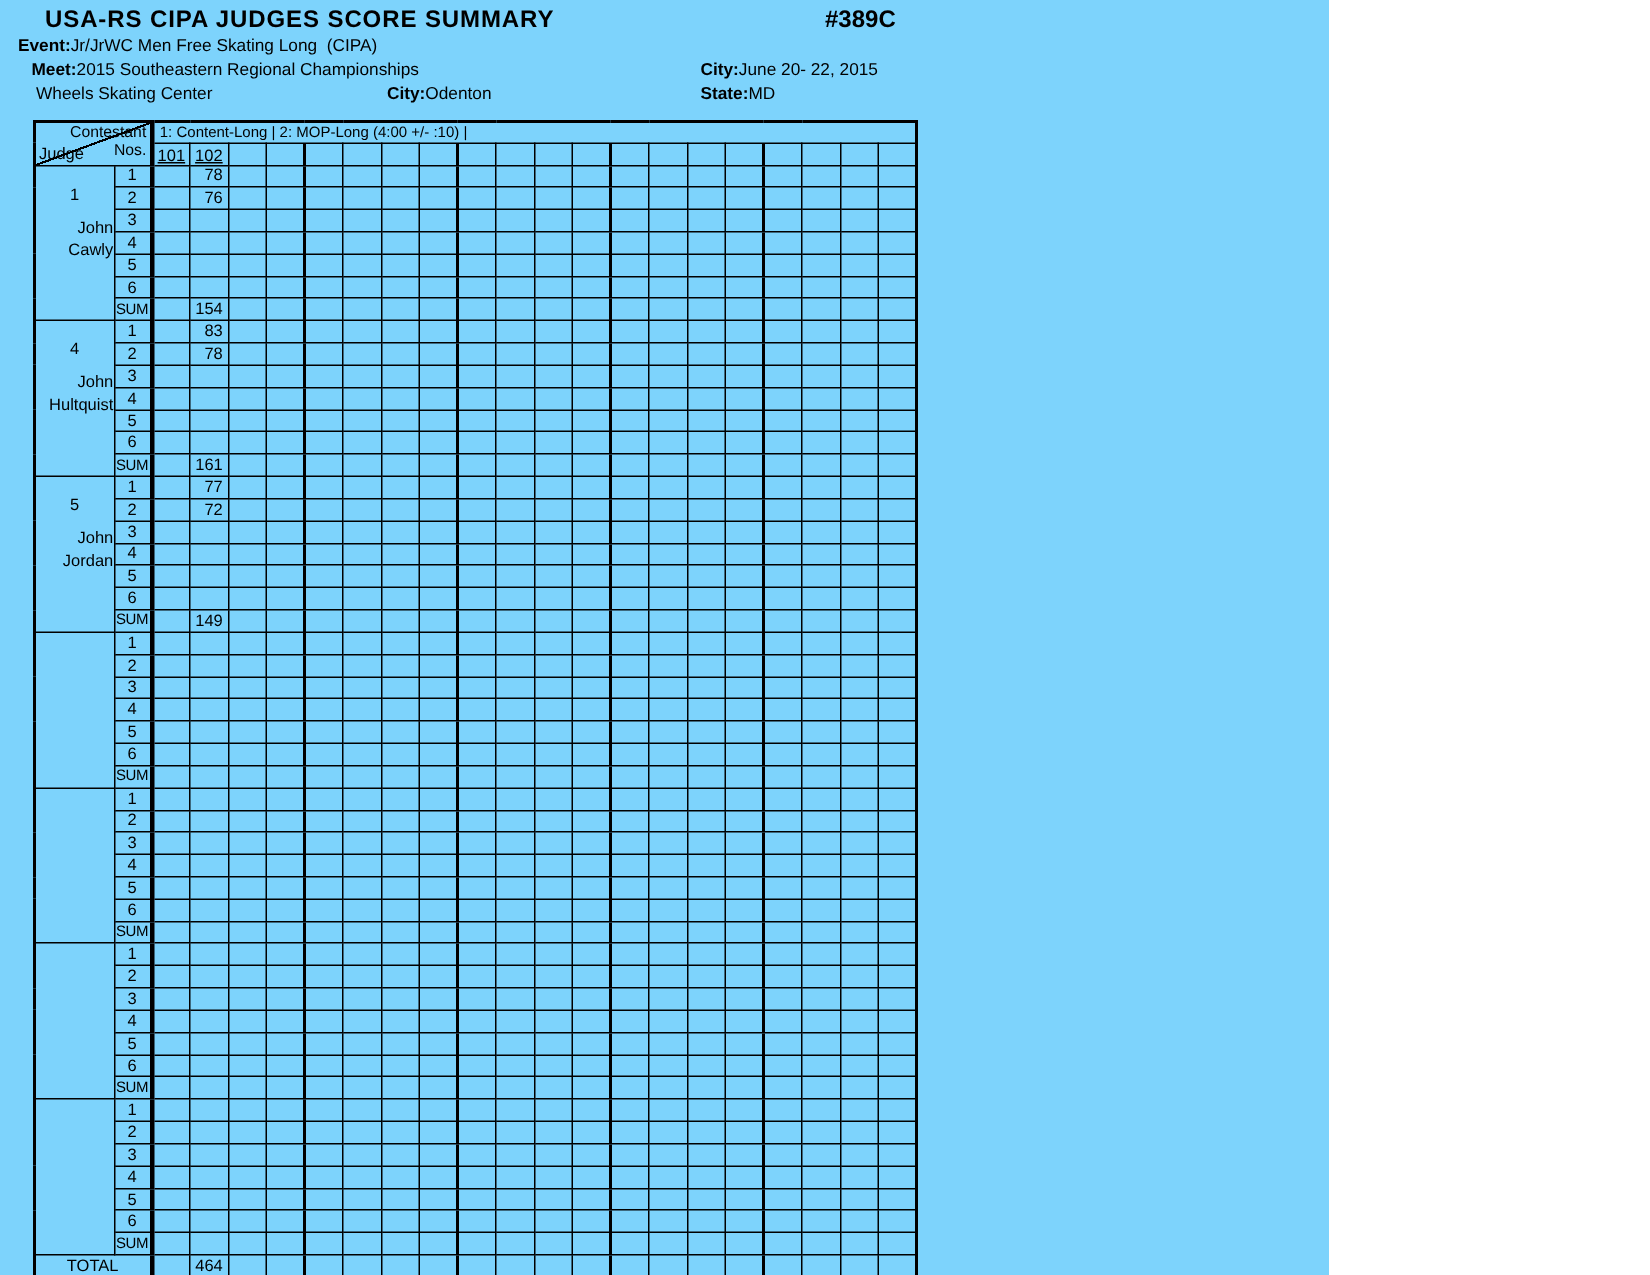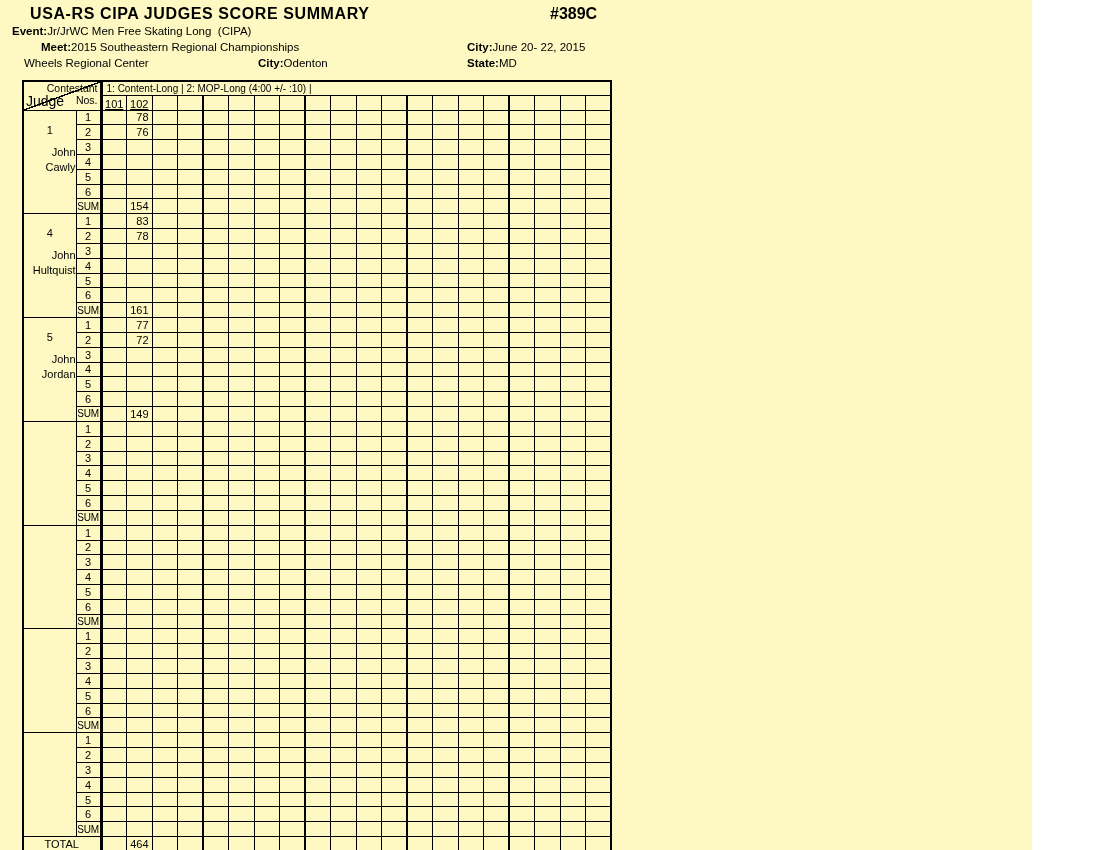--- a/index.html
+++ b/index.html
@@ -1,16 +1,16 @@
 <!DOCTYPE html>
 <html><head>
 <meta charset="utf-8">
 <style>
   html,body{margin:0;padding:0;background:#fff;}
-  .page{position:relative;width:1032px;height:850px;background:#fef9c3;color:#000;
+  .page{position:relative;width:886px;height:850px;background:#7dd3fc;color:#000;
         font-family:"Liberation Sans",sans-serif;overflow:hidden;}
   .title{position:absolute;left:30px;top:5px;font-size:16px;font-weight:bold;letter-spacing:.6px;white-space:pre;}
   .formnum{position:absolute;left:550px;top:5px;font-size:16px;font-weight:bold;}
   .hl{position:absolute;font-size:11.5px;white-space:pre;}
   .hl b{font-weight:bold;}
 
   table{position:absolute;left:22px;top:80px;width:588px;table-layout:fixed;
         border-collapse:collapse;border:2px solid #000;}
   td{border:1px solid #000;padding:0;font-size:11px;overflow:hidden;white-space:nowrap;}
   .f{border-left:3px solid #000;}
@@ -21,35 +21,35 @@
   .sm{font-size:10px;letter-spacing:-.3px;}
   .sc{text-align:right;padding-right:3px;}
   .tl{text-align:center;}
   .jc{vertical-align:top;}
   .jnum{text-align:center;margin-top:13px;height:13px;font-size:11px;}
   .jname{margin-top:8px;padding-left:2px;font-size:11px;line-height:15px;text-align:right;}
   .diag{position:relative;vertical-align:top;
         background:linear-gradient(to bottom right,transparent calc(50% - .7px),
                    #000 calc(50% - .7px),#000 calc(50% + .7px),transparent calc(50% + .7px));}
   .diag .ct{font-size:10.5px;line-height:11px;text-align:right;padding-right:2px;padding-top:1px;}
-  .diag .cb{position:absolute;left:2px;bottom:1px;font-size:14px;}
+  .diag .cb{position:absolute;left:2px;bottom:1px;font-size:11px;}
 </style>
 </head>
 <body>
 
 <div class="page">
   <div class="title">USA-RS CIPA JUDGES SCORE SUMMARY</div>
   <div class="formnum">#389C</div>
 
   <div class="hl" style="left:12px;top:25px"><b>Event:</b><span>Jr/JrWC Men Free Skating Long  (CIPA)</span></div>
 
-  <div class="hl" style="left:41px;top:41px"><b>Meet:</b><span>2015 Southeastern Regional Championships</span></div>
+  <div class="hl" style="left:21px;top:41px"><b>Meet:</b><span>2015 Southeastern Regional Championships</span></div>
   <div class="hl" style="left:467px;top:41px"><b>City:</b><span>June 20- 22, 2015</span></div>
 
-  <div class="hl" style="left:24px;top:57px"><span>Wheels Regional Center</span></div>
+  <div class="hl" style="left:24px;top:57px"><span>Wheels Skating Center</span></div>
   <div class="hl" style="left:258px;top:57px"><b>City:</b><span>Odenton</span></div>
   <div class="hl" style="left:467px;top:57px"><b>State:</b><span>MD</span></div>
 
   <table>
     <colgroup id="cols">
         <col style="width: 53px;">
         <col style="width: 25px;">
         <col style="width: 25.5px;">
         <col style="width: 25.5px;">
         <col style="width: 25.5px;">

